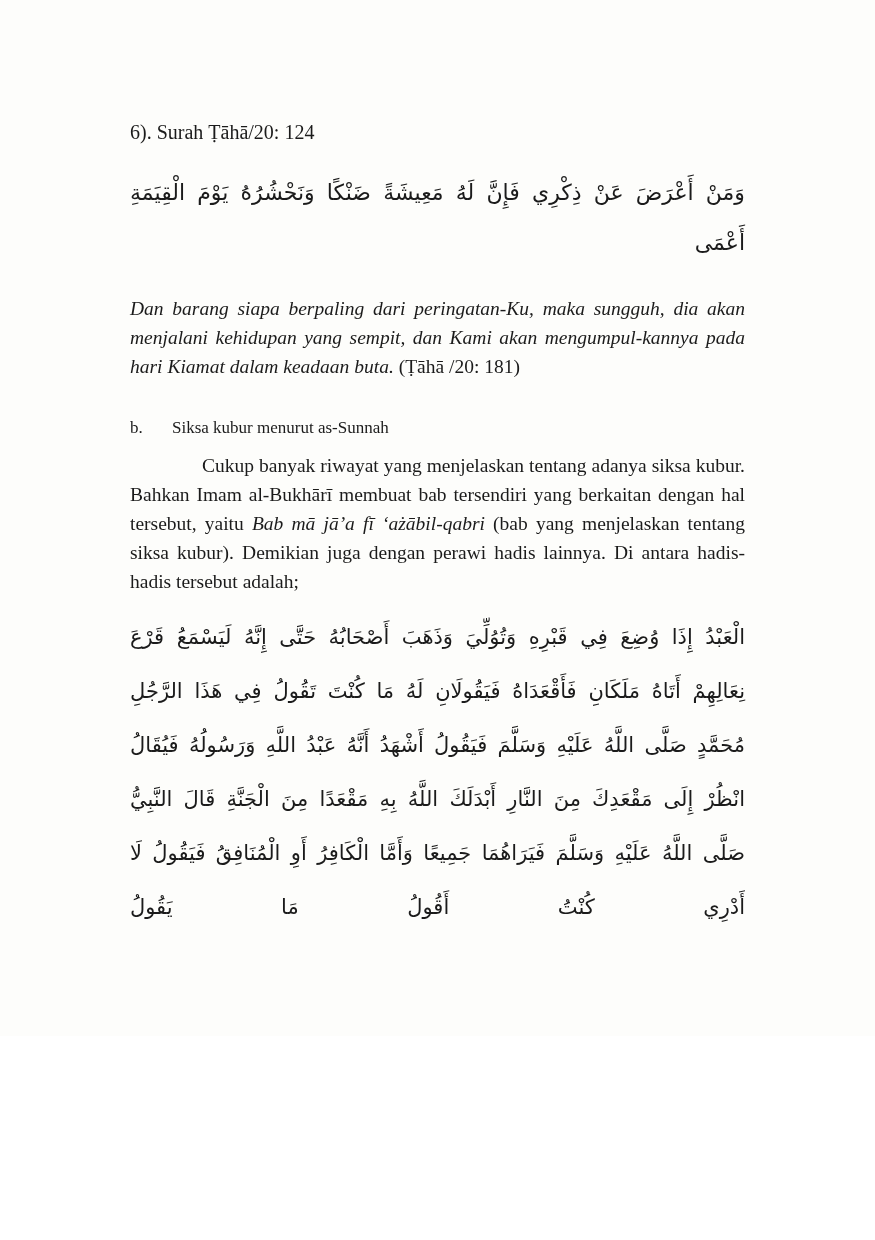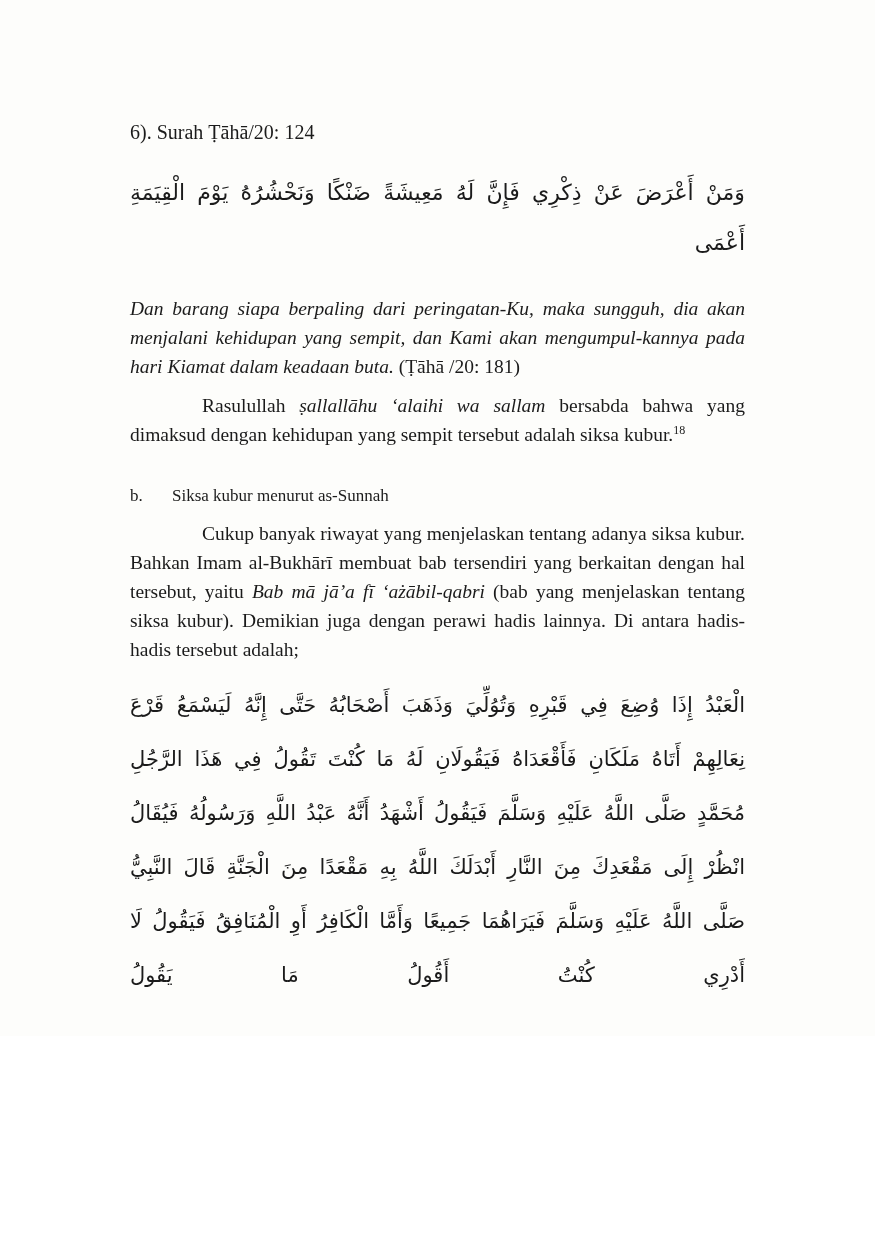--- a/index.html
+++ b/index.html
@@ -111,21 +111,20 @@
 
   <div class="heading-surah">6). Surah Ṭāhā/20: 124</div>
 
   <div class="quran-block arabic">
     <div class="quran-line">وَمَنْ أَعْرَضَ عَنْ ذِكْرِي فَإِنَّ لَهُ مَعِيشَةً ضَنْكًا وَنَحْشُرُهُ يَوْمَ الْقِيَمَةِ</div>
     <div class="quran-line last">أَعْمَى</div>
   </div>
 
   <p class="para translation"><span>Dan barang siapa berpaling dari peringatan-Ku, maka sungguh, dia akan menjalani kehidupan yang sempit, dan Kami akan mengumpul-kannya pada hari Kiamat dalam keadaan buta.</span><span class="roman"> (Ṭāhā /20: 181)</span></p>
 
-  <p class="para indented para-rasulullah"><span>Rasulullah </span><span class="it">ṣallallāhu ‘alaihi wa sallam</span><span> bersabda bahwa yang dimaksud dengan kehidupan yang sempit tersebut adalah siksa kubur.</span><sup class="fnref">18</sup></p>
 
   <div class="section-b"><span class="label">b.</span><span>Siksa kubur menurut as-Sunnah</span></div>
 
   <p class="para indented para-cukup"><span>Cukup banyak riwayat yang menjelaskan tentang adanya siksa kubur. Bahkan Imam al-Bukhārī membuat bab tersendiri yang berkaitan dengan hal tersebut, yaitu </span><span class="it">Bab mā jā’a fī ‘ażābil-qabri</span><span> (bab yang menjelaskan tentang siksa kubur). Demikian juga dengan perawi hadis lainnya. Di antara hadis-hadis tersebut adalah;</span></p>
 
 
   <div class="hadith-block arabic">الْعَبْدُ إِذَا وُضِعَ فِي قَبْرِهِ وَتُوُلِّيَ وَذَهَبَ أَصْحَابُهُ حَتَّى إِنَّهُ لَيَسْمَعُ قَرْعَ نِعَالِهِمْ أَتَاهُ مَلَكَانِ فَأَقْعَدَاهُ فَيَقُولَانِ لَهُ مَا كُنْتَ تَقُولُ فِي هَذَا الرَّجُلِ مُحَمَّدٍ صَلَّى اللَّهُ عَلَيْهِ وَسَلَّمَ فَيَقُولُ أَشْهَدُ أَنَّهُ عَبْدُ اللَّهِ وَرَسُولُهُ فَيُقَالُ انْظُرْ إِلَى مَقْعَدِكَ مِنَ النَّارِ أَبْدَلَكَ اللَّهُ بِهِ مَقْعَدًا مِنَ الْجَنَّةِ قَالَ النَّبِيُّ صَلَّى اللَّهُ عَلَيْهِ وَسَلَّمَ فَيَرَاهُمَا جَمِيعًا وَأَمَّا الْكَافِرُ أَوِ الْمُنَافِقُ فَيَقُولُ لَا أَدْرِي كُنْتُ أَقُولُ مَا يَقُولُ</div>
 
   <div class="footer">
     <span class="page-num">128</span>

